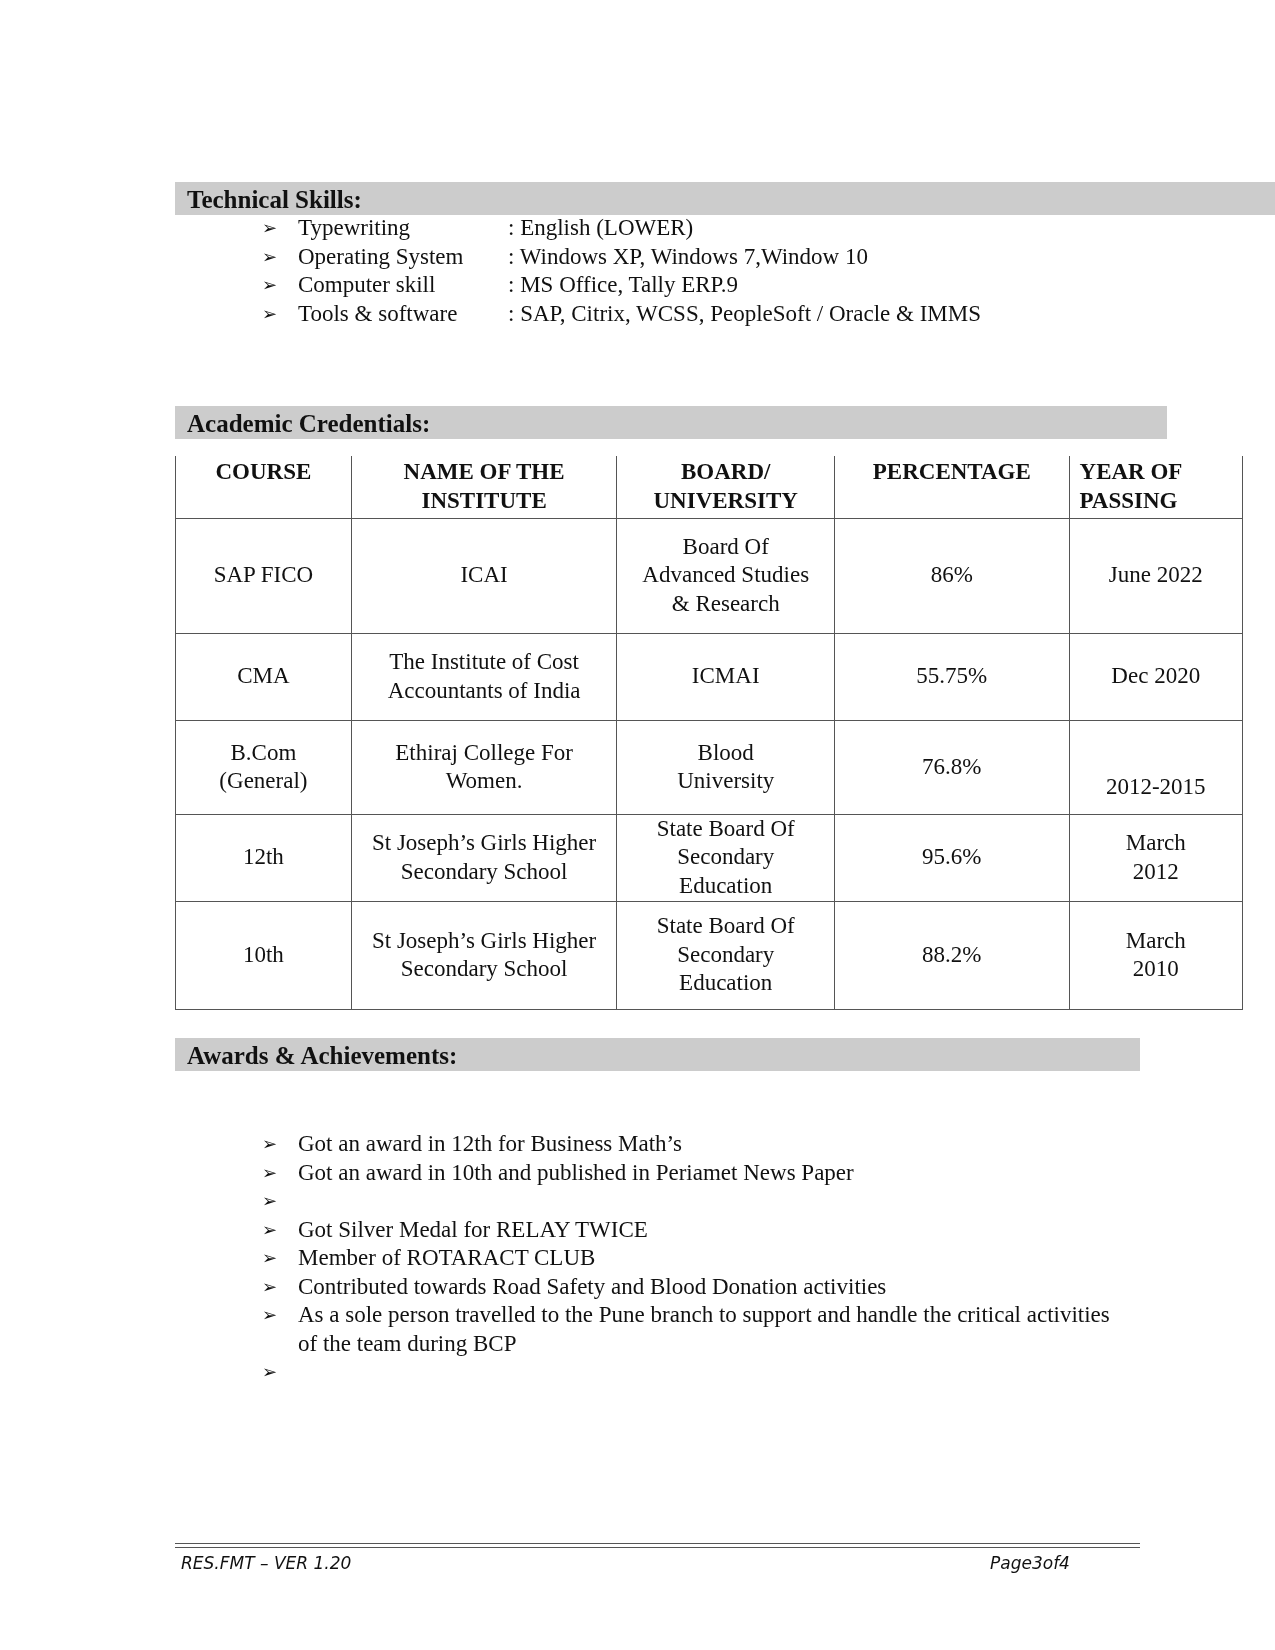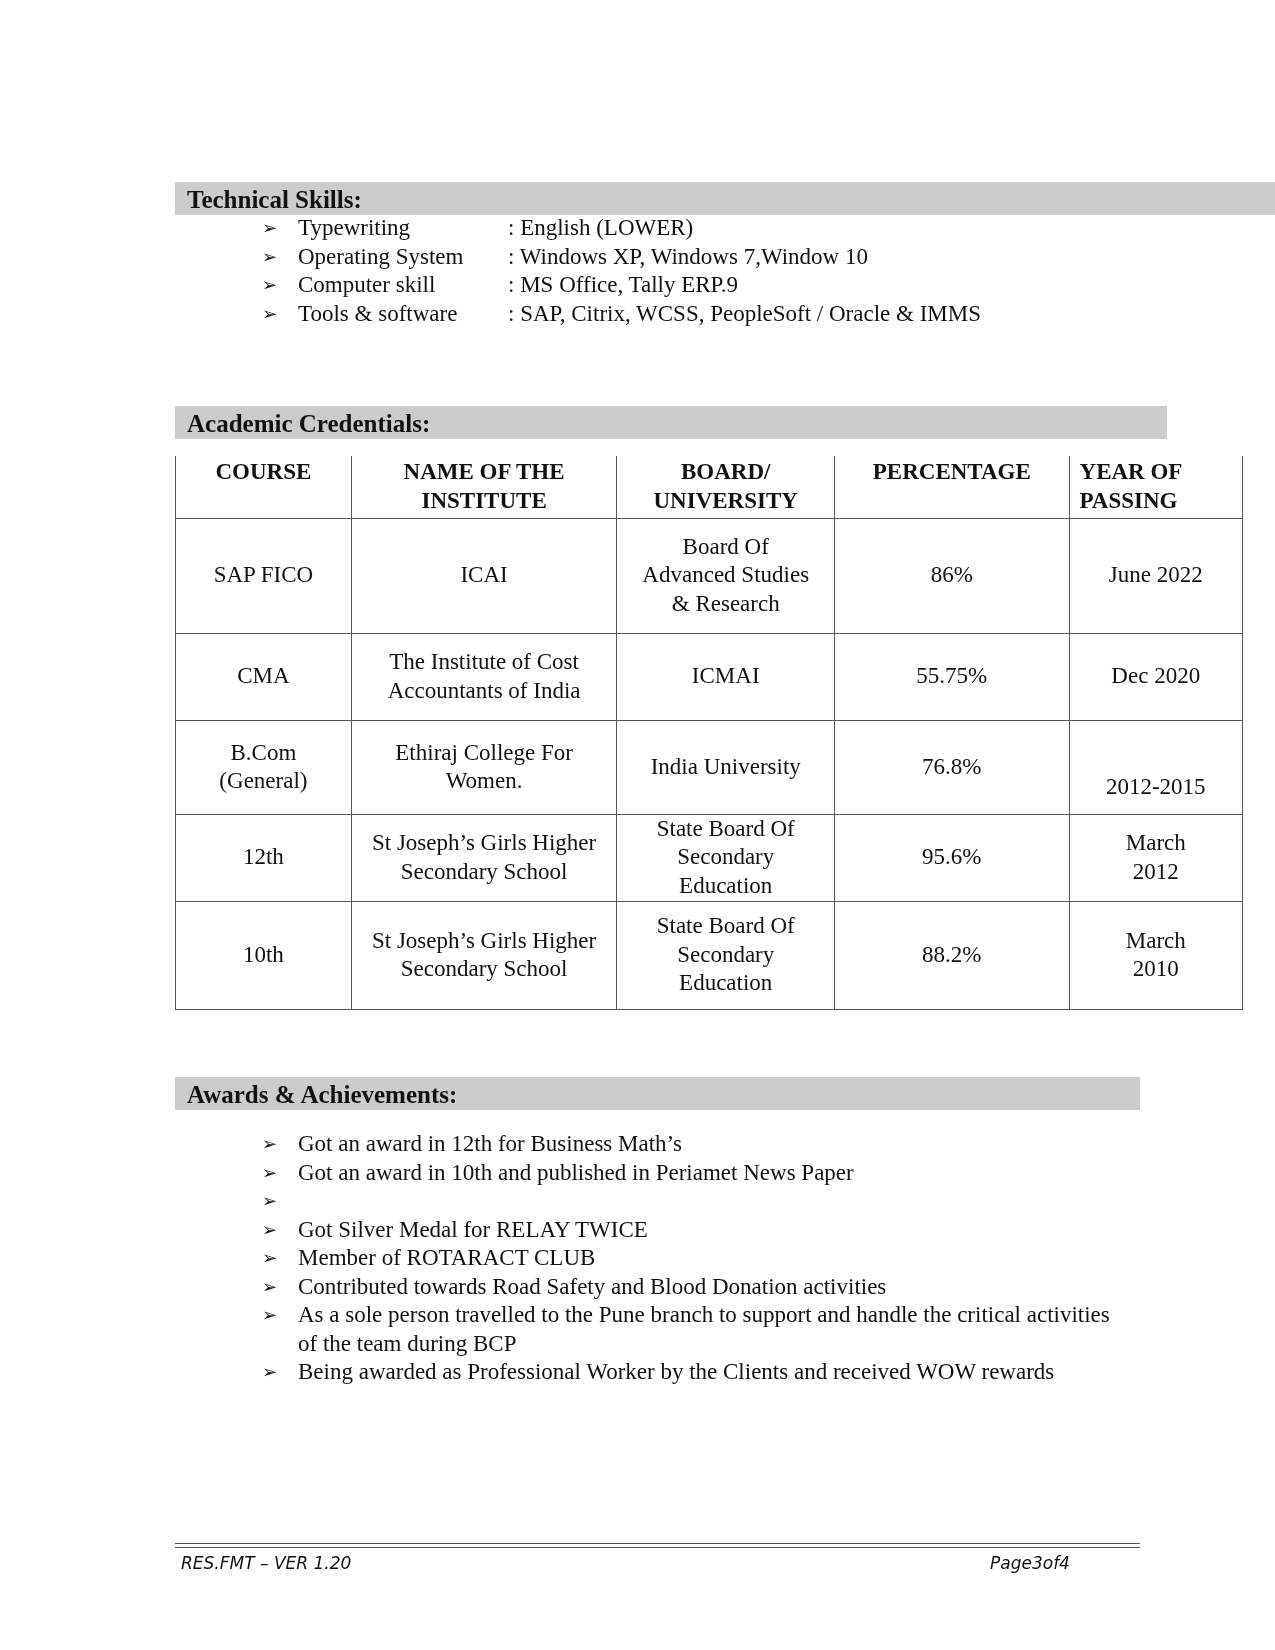--- a/index.html
+++ b/index.html
@@ -79,42 +79,42 @@
     <tr style="height:87px">
       <td>CMA</td>
       <td style="padding:0 12px;">The Institute of Cost Accountants of India</td>
       <td>ICMAI</td>
       <td>55.75%</td>
       <td>Dec 2020</td>
     </tr>
     <tr style="height:87px">
       <td style="padding:18px 18px;">B.Com (General)</td>
       <td>Ethiraj College For Women.</td>
-      <td style="padding:0 30px;">India University</td>
+      <td style="padding:0 30px;">Blood University</td>
       <td>76.8%</td>
       <td style="vertical-align:bottom; padding-bottom:12px;">2012-2015</td>
     </tr>
     <tr style="height:87px">
       <td>12th</td>
       <td style="padding:0 16px;">St Joseph’s Girls Higher Secondary School</td>
       <td style="padding:0 18px;">State Board Of Secondary Education</td>
       <td>95.6%</td>
       <td style="padding:0 34px;">March 2012</td>
     </tr>
     <tr style="height:108px">
       <td>10th</td>
       <td style="padding:0 16px;">St Joseph’s Girls Higher Secondary School</td>
       <td style="padding:0 18px;">State Board Of Secondary Education</td>
       <td>88.2%</td>
       <td style="padding:0 34px;">March 2010</td>
     </tr>
   </tbody>
 </table>
 
-<div class="bar" style="top:1077px; width:965px;">Awards &amp; Achievements:</div>
+<div class="bar" style="top:1038px; width:965px;">Awards &amp; Achievements:</div>
 <div class="awards">
   <div class="award-row">
       <span class="arrow">➢</span>
       <span>Got an award in 12th for Business Math’s</span>
     </div>
   <div class="award-row">
       <span class="arrow">➢</span>
       <span>Got an award in 10th and published in Periamet News Paper</span>
     </div>
   <div class="award-row">
@@ -131,19 +131,18 @@
   <div class="award-row">
       <span class="arrow">➢</span>
       <span>Contributed towards Road Safety and Blood Donation activities</span>
     </div>
   <div class="award-row">
       <span class="arrow">➢</span>
       <span>As a sole person travelled to the Pune branch to support and handle the critical activities of the team during BCP</span>
     </div>
   <div class="award-row">
       <span class="arrow">➢</span>
-      <span>Being awarded as Professional Worker by the Clients and received WOW rewards</span>
     </div>
 </div>
 
 <div class="footer-line"></div>
 <div class="footer" style="left:181px;">RES.FMT – VER 1.20</div>
 <div class="footer" style="left:990px;">Page3of4</div>
 
 </body></html>

